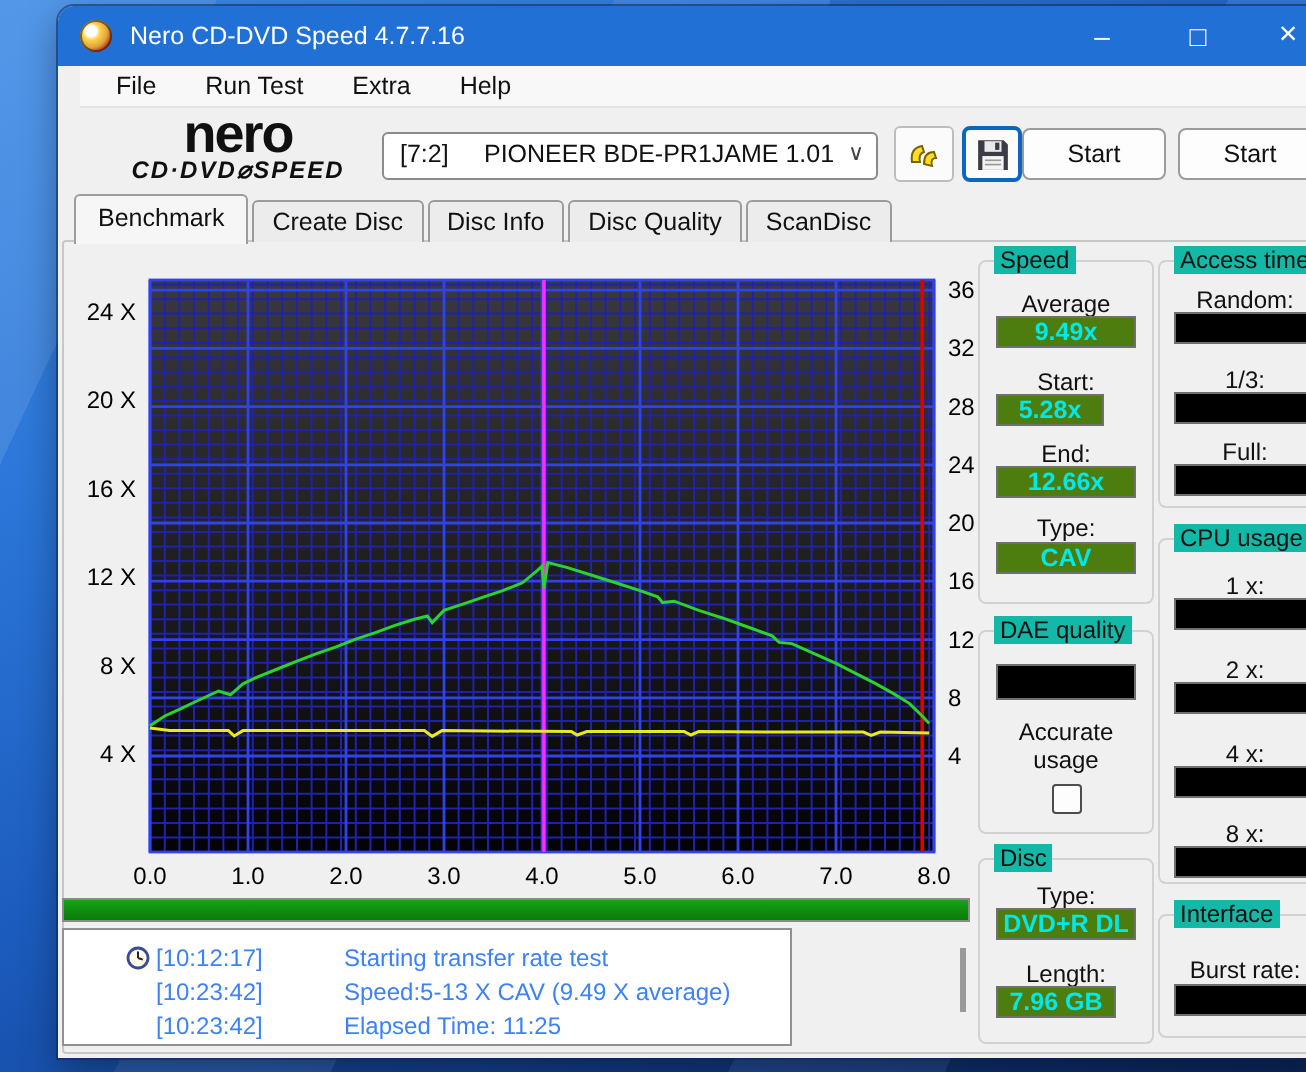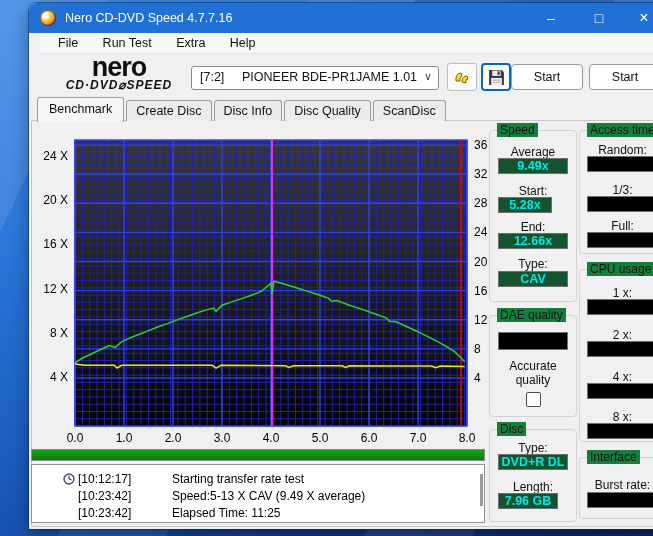--- a/index.html
+++ b/index.html
@@ -36,30 +36,30 @@
   .pushbtn{position:absolute;top:9px;height:26px;background:#fdfdfd;border:1px solid #9b9b9b;border-radius:4px;box-sizing:border-box;text-align:center;font-size:12.5px;color:#111;line-height:24px;}
   
   #tabstrip{position:absolute;left:8px;top:95px;height:23px;display:flex;align-items:flex-end;z-index:5;}
   .tab{border:1px solid #9c9c9c;border-bottom:none;border-radius:3px 3px 0 0;padding:3px 9px 2px 9px;font-size:12.5px;background:#ececec;color:#111;margin-right:2px;height:15px;}
   .tab.active{background:#f6f6f6;padding:4px 11px 4px 11px;height:16px;position:relative;top:1px;}
   #tabpanel{position:absolute;left:2px;top:117px;width:632px;height:407px;border:1px solid #c7c7c7;background:#f0f0f0;box-sizing:border-box;border-radius:2px;}
   
   #chartsvg{position:absolute;left:0;top:116px;width:460px;height:330px;z-index:6;}
   
   .gbox{position:absolute;border:1px solid #d2d2d2;border-radius:4px;z-index:6;}
-  .gtitle{position:absolute;top:-8px;left:7px;background:#15803d;padding:0 3px;font-size:12px;color:#111;}
+  .gtitle{position:absolute;top:-8px;left:7px;background:#14b8a6;padding:0 3px;font-size:12px;color:#111;}
   .flabel{position:absolute;width:100%;text-align:center;font-size:12px;color:#111;}
-  .vbox{position:absolute;height:16px;background:#14532d;border:1px solid #6f6f6f;box-sizing:border-box;
+  .vbox{position:absolute;height:16px;background:#4d7c0f;border:1px solid #6f6f6f;box-sizing:border-box;
         color:#00e8e8;font-size:12.5px;font-weight:bold;text-align:center;line-height:14px;}
   .vbox.empty{background:#000;}
   #daecheck{position:absolute;width:13px;height:13px;background:#fdfdfd;border:1px solid #4d4d4d;border-radius:2px;}
   
   #progress{position:absolute;left:2px;top:446px;width:454px;height:12px;border:1px solid #8a8a8a;box-sizing:border-box;background:#0c870c;z-index:6;
     background:linear-gradient(180deg,#16a316,#0a7a0a);}
-  #logbox{position:absolute;left:2px;top:461px;width:454px;height:59px;background:#fff;border:1px solid #919191;box-sizing:border-box;z-index:6;font-size:12px;color:#000000;text-align:right;}
+  #logbox{position:absolute;left:2px;top:461px;width:365px;height:59px;background:#fff;border:1px solid #919191;box-sizing:border-box;z-index:6;font-size:12px;color:#3b82f6;text-align:right;}
   .logline{position:absolute;left:0;width:100%;height:16px;}
   .logtime{position:absolute;left:46px;top:1px;}
   .logtext{position:absolute;left:140px;top:1px;}
   #logclock{position:absolute;left:31px;top:2px;width:12px;height:12px;}
   #logscroll{position:absolute;left:448px;top:9px;width:3px;height:32px;background:#9a9a9a;}
 </style>
 </head>
 <body>
 
 <div id="desktop">
@@ -279,21 +279,21 @@
       <div class="flabel" style="top:89px;">End:</div>
       <div class="vbox" style="left:8px;top:102px;width:70px;">12.66x</div>
       <div class="flabel" style="top:126px;">Type:</div>
       <div class="vbox" style="left:8px;top:140px;width:70px;">CAV</div>
     </div>
 
     <div class="gbox" style="left:460px;top:312px;width:86px;height:100px;">
       <span class="gtitle">DAE quality</span>
       <div class="vbox empty" style="left:8px;top:16px;width:70px;height:18px;"></div>
       <div class="flabel" style="top:43px;">Accurate</div>
-      <div class="flabel" style="top:57px;">quality</div>
+      <div class="flabel" style="top:57px;">usage</div>
       <div id="daecheck" style="left:36px;top:76px;"></div>
     </div>
 
     <div class="gbox" style="left:460px;top:426px;width:86px;height:91px;">
       <span class="gtitle">Disc</span>
       <div class="flabel" style="top:11px;">Type:</div>
       <div class="vbox" style="left:8px;top:24px;width:70px;">DVD+R DL</div>
       <div class="flabel" style="top:50px;">Length:</div>
       <div class="vbox" style="left:8px;top:63px;width:60px;">7.96 GB</div>
     </div>

